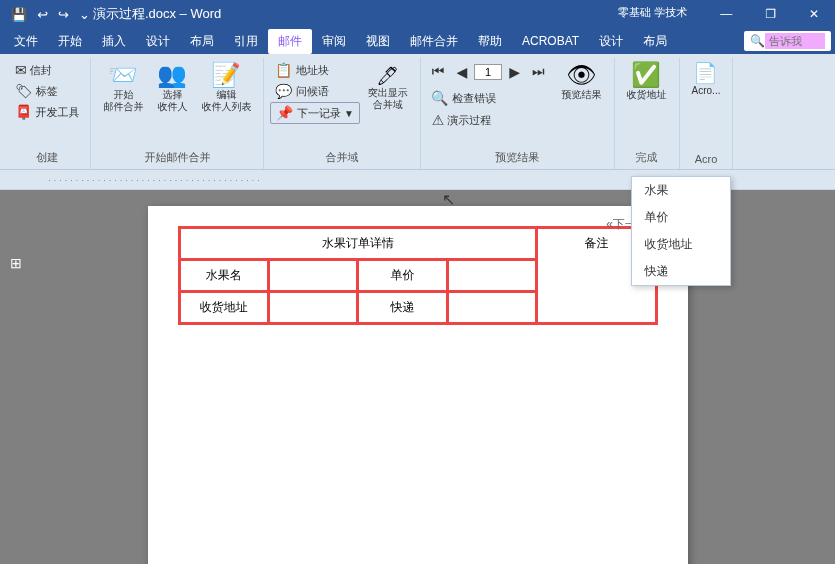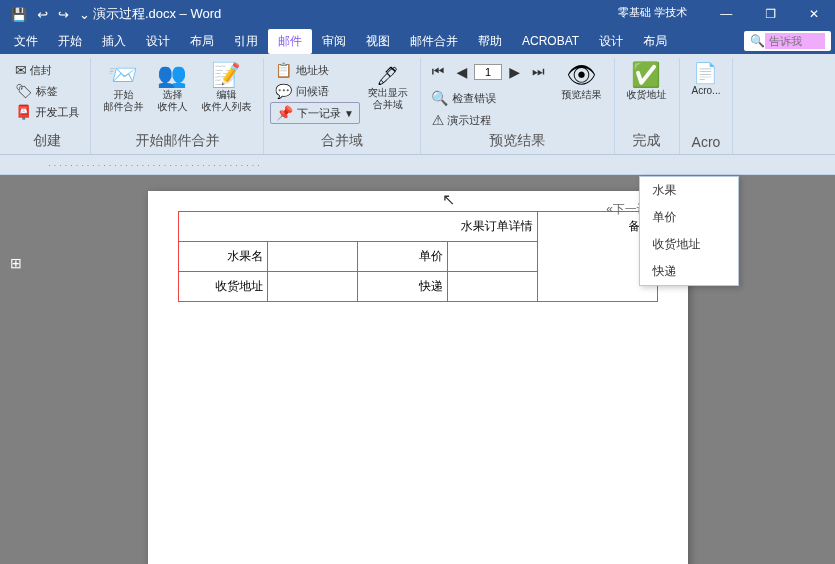--- a/index.html
+++ b/index.html
@@ -61,23 +61,23 @@
       border-right: 1px solid #c5d5e8;
       min-width: 50px;
     }
     .ribbon-group-inner {
       display: flex;
       align-items: flex-start;
       gap: 2px;
       flex: 1;
     }
     .ribbon-group-label {
-      font-size: 14px;
+      font-size: 11px;
       color: #555;
-      margin-top: 2px;
+      margin-top: 20px;
       text-align: left;
       white-space: nowrap;
     }
 
     .ribbon-btn {
       display: flex;
       flex-direction: column;
       align-items: center;
       padding: 3px 6px;
       cursor: pointer;
@@ -112,21 +112,20 @@
     
     .dropdown-menu {
       position: absolute;
       top: 118px;
       left: 367px;
       background: white;
       border: 1px solid #b8c9e0;
       box-shadow: 2px 2px 6px rgba(0,0,0,0.2);
       z-index: 100;
       min-width: 100px;
-      margin-left: 8px;
     }
     .dropdown-item {
       padding: 5px 20px 5px 12px;
       cursor: pointer;
       font-size: 12px;
       color: #333;
     }
 
     
     .cursor-overlay {
@@ -166,24 +165,23 @@
       color: #666;
     }
 
     
     .doc-table {
       width: 100%;
       border-collapse: collapse;
       font-size: 12px;
     }
     .doc-table td {
-      border: 1px solid #ef4444;
+      border: 3px solid #ef4444;
       padding: 6px 4px;
       min-width: 60px;
-      text-align: right;
     }
     .table-title-cell {
       text-align: center;
       font-weight: normal;
     }
     .label-cell {
       text-align: center;
     }
     .value-cell {
       min-width: 80px;

